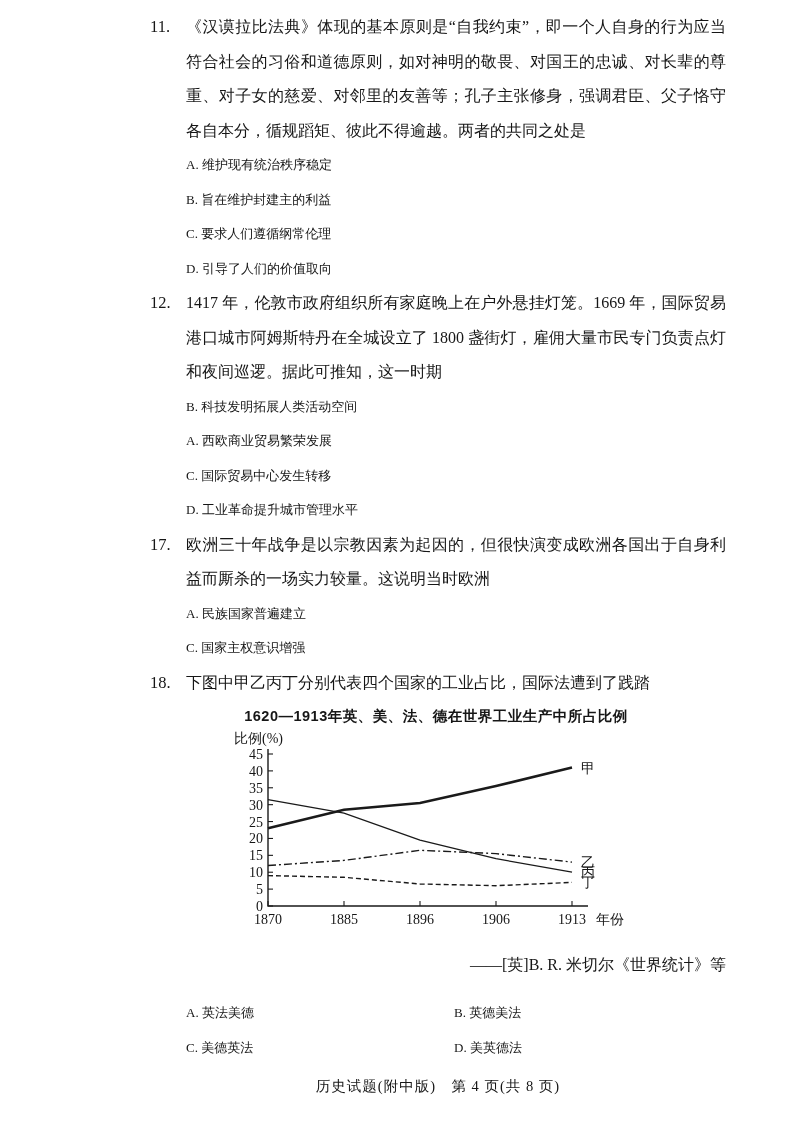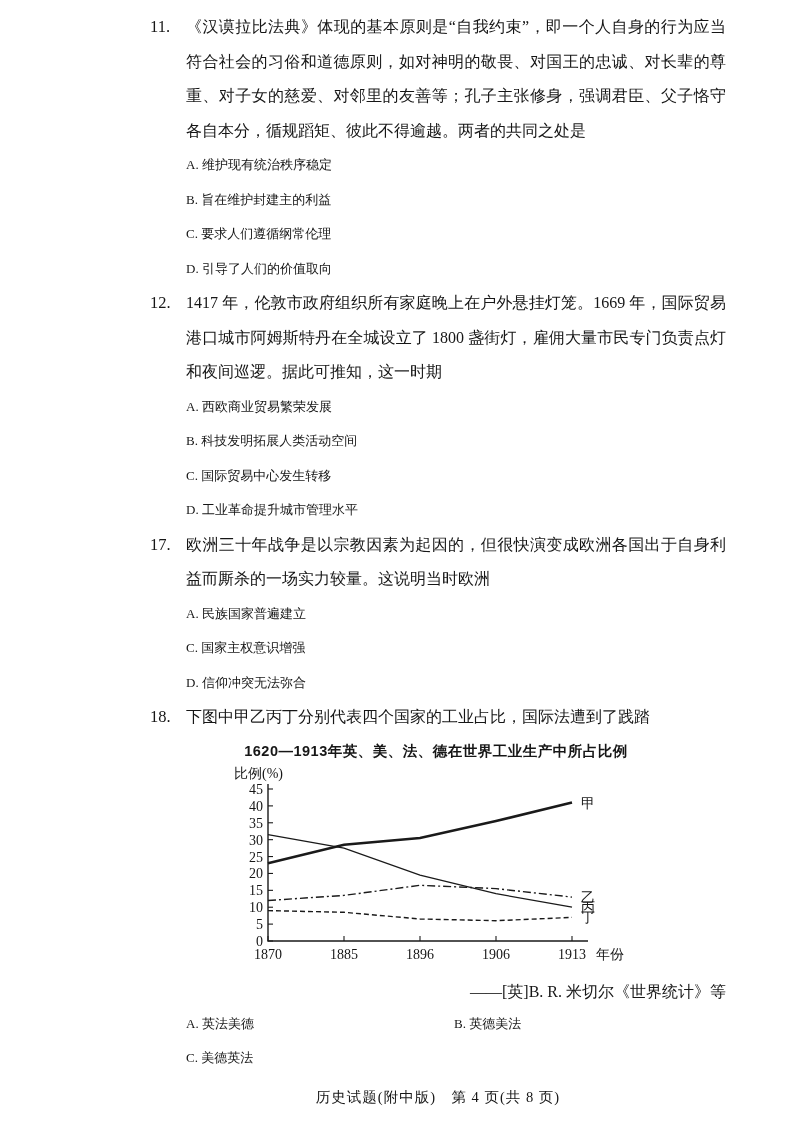--- a/index.html
+++ b/index.html
@@ -7,35 +7,35 @@
     width:800px;height:1132px;background:#ffffff;color:#161616;
     font-family:"Liberation Serif","DejaVu Serif",serif;
     overflow:hidden;
   }
   .page{padding:10px 74px 0 150px;box-sizing:border-box;}
   .qrow{display:flex;justify-content:flex-end;}
   .qnum{flex:none;width:36px;font-size:16.5px;line-height:34.5px;}
   .qbody{flex:1;min-width:0;}
   .stem{margin:0;font-size:16px;line-height:34.5px;text-align:justify;text-justify:inter-ideograph;}
   .option{font-size:13px;line-height:34.5px;}
-  .opt-grid{display:grid;grid-template-columns:268px 1fr;}
+  .opt-grid{display:grid;grid-template-columns:268px 1fr;margin-top:16px;}
   
   .chart{margin:0 0 0 28px;width:444px;}
   .chart-title{
     font-family:"Liberation Sans","DejaVu Sans",sans-serif;
     font-weight:bold;font-size:14.5px;text-align:center;
     line-height:24px;letter-spacing:.5px;
   }
   .plot-svg{display:block;width:444px;height:212px;}
   .plot-svg text{fill:#161616;}
   .plot-svg .tick{font:14px "Liberation Serif","DejaVu Serif",serif;}
   .plot-svg .axis-caption{font:14px "Liberation Serif","DejaVu Serif",serif;}
   .plot-svg .series-label{font:14px "Liberation Serif","DejaVu Serif",serif;}
   .chart-source{
-    text-align:right;font-size:16px;line-height:30px;margin-top:2px;
+    text-align:right;font-size:16px;line-height:30px;margin-top:10px;
   }
   .footer{
     text-align:center;font-size:14.5px;margin-top:12px;letter-spacing:1px;
   }
 </style>
 </head>
 <body>
 
 <div class="page">
 
@@ -50,36 +50,35 @@
         <div class="option">D. 引导了人们的价值取向</div>
       </div>
     </div>
   </section>
 
   <section>
     <div class="qrow">
       <span class="qnum">12.</span>
       <div class="qbody">
         <p class="stem">1417 年，伦敦市政府组织所有家庭晚上在户外悬挂灯笼。1669 年，国际贸易港口城市阿姆斯特丹在全城设立了 1800 盏街灯，雇佣大量市民专门负责点灯和夜间巡逻。据此可推知，这一时期</p>
+        <div class="option">B. 科技发明拓展人类活动空间</div>
         <div class="option">A. 西欧商业贸易繁荣发展</div>
-        <div class="option">B. 科技发明拓展人类活动空间</div>
         <div class="option">C. 国际贸易中心发生转移</div>
         <div class="option">D. 工业革命提升城市管理水平</div>
       </div>
     </div>
   </section>
 
   <section>
     <div class="qrow">
       <span class="qnum">17.</span>
       <div class="qbody">
         <p class="stem">欧洲三十年战争是以宗教因素为起因的，但很快演变成欧洲各国出于自身利益而厮杀的一场实力较量。这说明当时欧洲</p>
         <div class="option">A. 民族国家普遍建立</div>
         <div class="option">C. 国家主权意识增强</div>
-        <div class="option">D. 信仰冲突无法弥合</div>
       </div>
     </div>
   </section>
 
   <section>
     <div class="qrow">
       <span class="qnum">18.</span>
       <div class="qbody">
         <p class="stem">下图中甲乙丙丁分别代表四个国家的工业占比，国际法遭到了践踏</p>
 
@@ -128,20 +127,21 @@
               <polyline points="54,147.6 130,149.3 206,156.0 282,157.7 358,154.4" fill="none" stroke="#1a1a1a" stroke-width="1.4" stroke-dasharray="5 3"></polyline>
               <text x="367" y="159.35555555555555" class="series-label">丁</text>
             </svg>
         </figure>
         <div class="chart-source">——[英]B. R. 米切尔《世界统计》等</div>
 
         <div class="opt-grid">
           <div class="option">A. 英法美德</div>
           <div class="option">B. 英德美法</div>
           <div class="option">C. 美德英法</div>
+          <div class="option">D. 美英德法</div>
         </div>
       </div>
     </div>
   </section>
 
   <div class="footer">历史试题(附中版)　第 4 页(共 8 页)</div>
 
 </div>
 
 </body></html>

